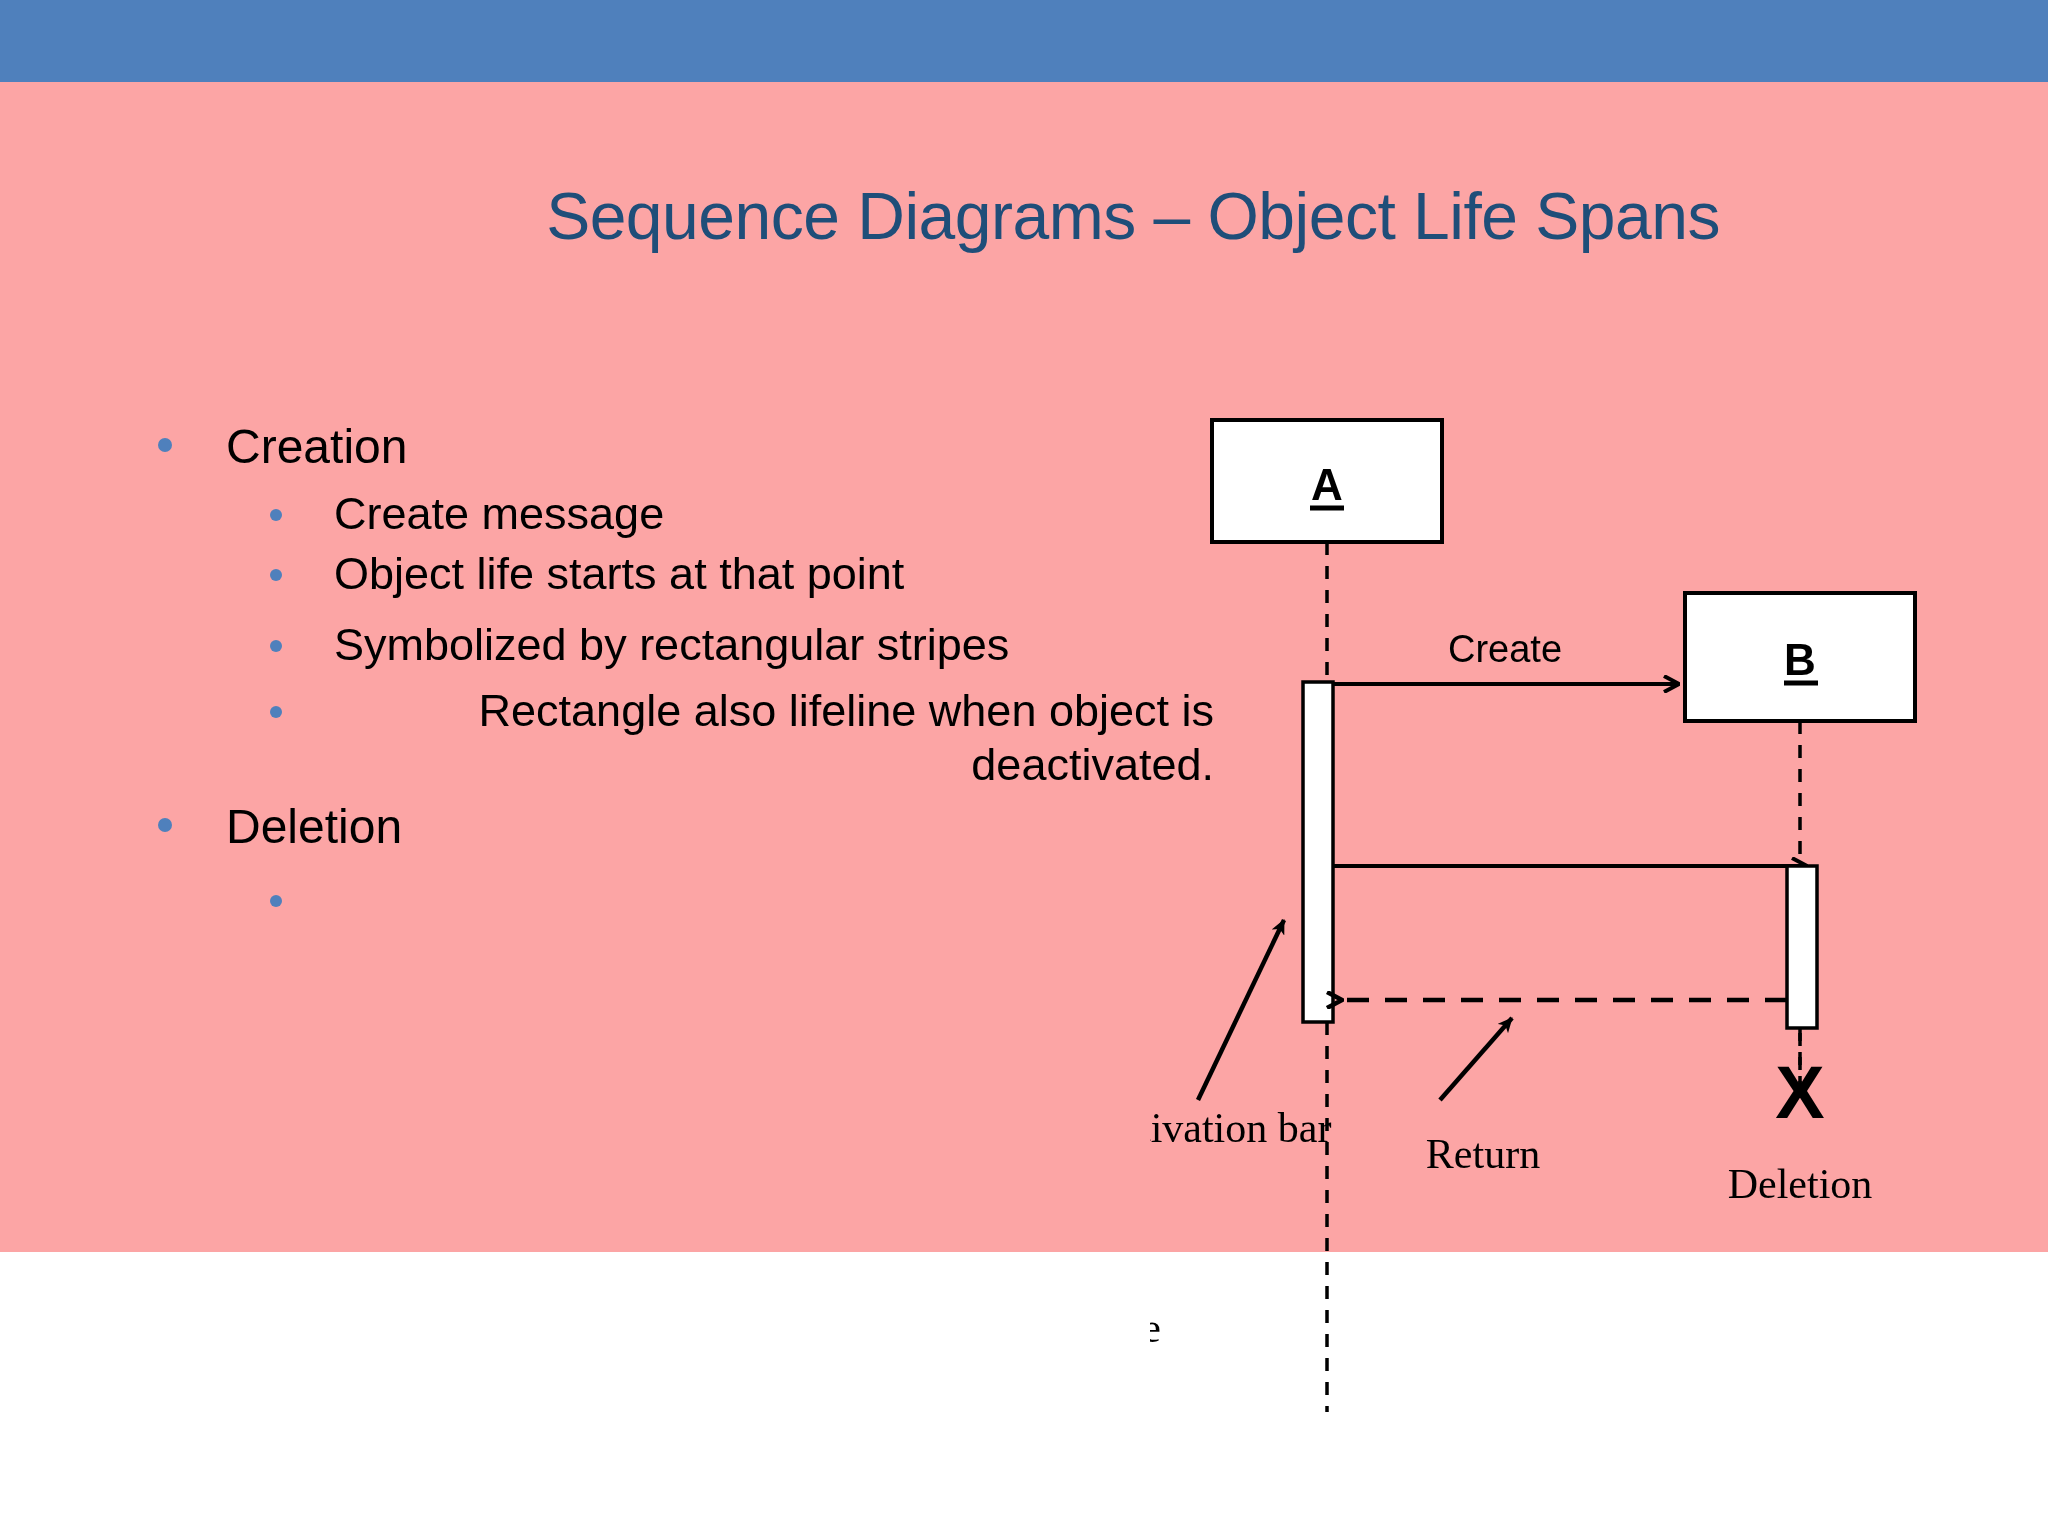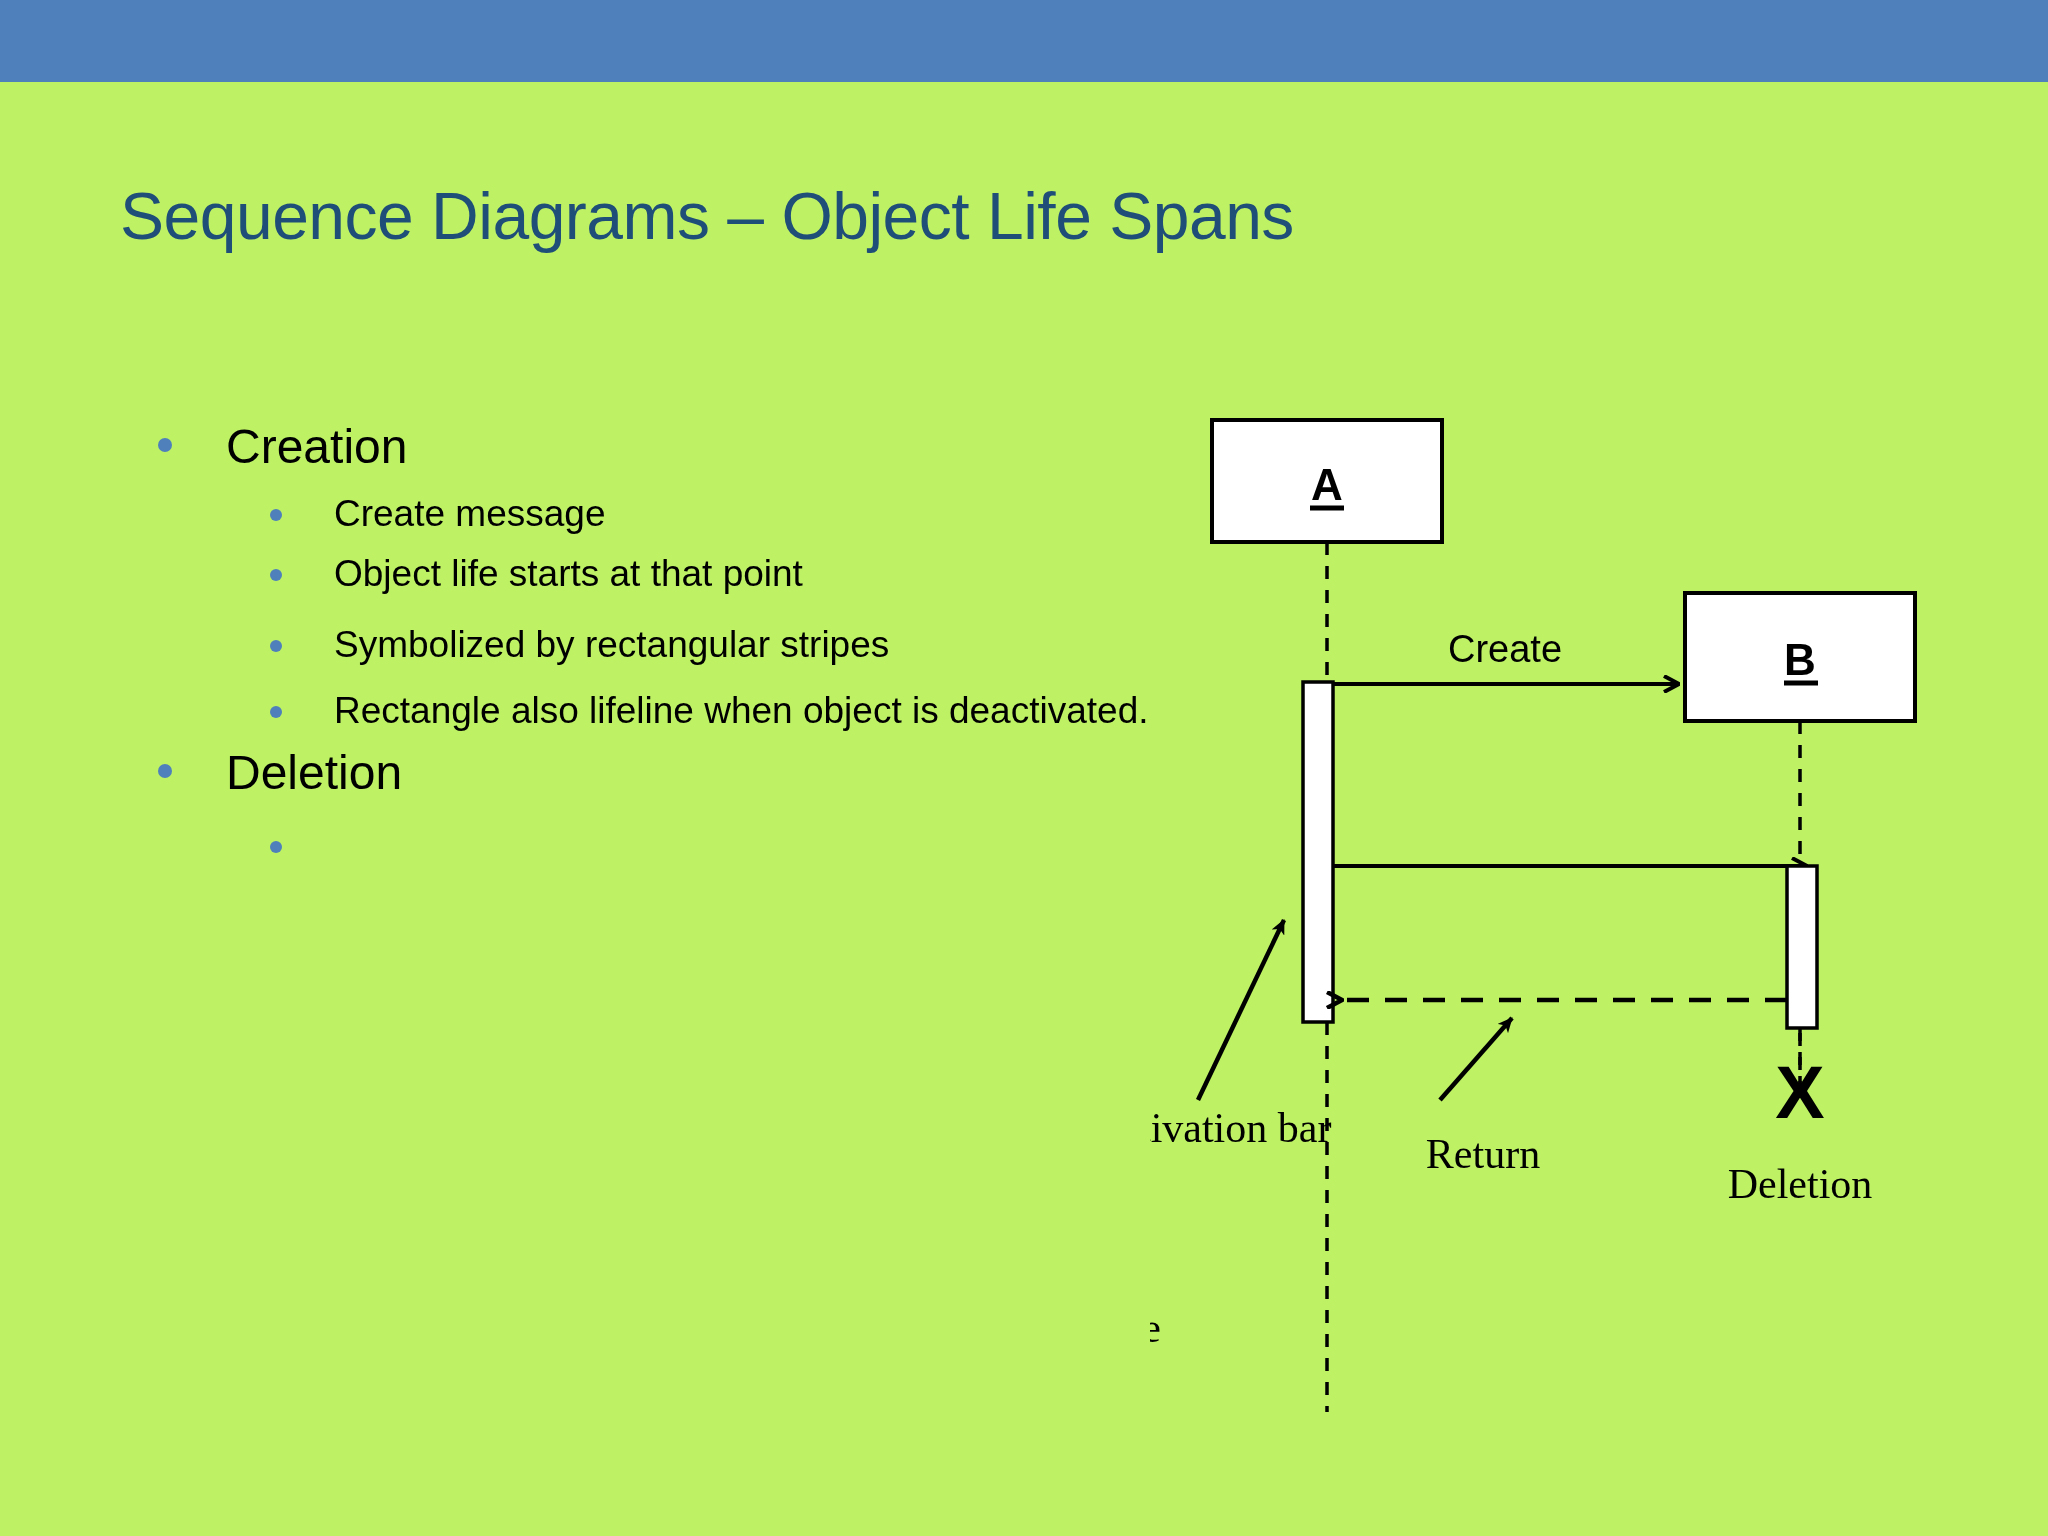--- a/index.html
+++ b/index.html
@@ -12,22 +12,23 @@
     height: 1536px;
     overflow: hidden;
     font-family: "Liberation Sans", sans-serif;
     position: relative;
   }
 
   #slide {
     position: absolute;
     left: 0; top: 0;
     width: 2048px;
-    height: 1536px;
-    background: #bef264;
+    height: 1252px;
+    background: #fca5a5;
+    text-align: right;
   }
 
   
   #top-band {
     position: absolute;
     left: 0; top: 0;
     width: 2048px;
     height: 82px;
     background: #4F80BC;
   }
@@ -77,21 +78,21 @@
   .btext {
     color: #000000;
     font-family: "Liberation Sans", sans-serif;
   }
   .lvl1 .btext {
     font-size: 48px;
     line-height: 58px;
     margin-left: 54px;
   }
   .lvl2 .btext {
-    font-size: 37px;
+    font-size: 45px;
     line-height: 54px;
     margin-left: 52px;
     max-width: 880px;
   }
   .sp-1 { height: 11px; }
   .sp-2 { height: 6px; }
 
   
   #diagram {
     position: absolute;

